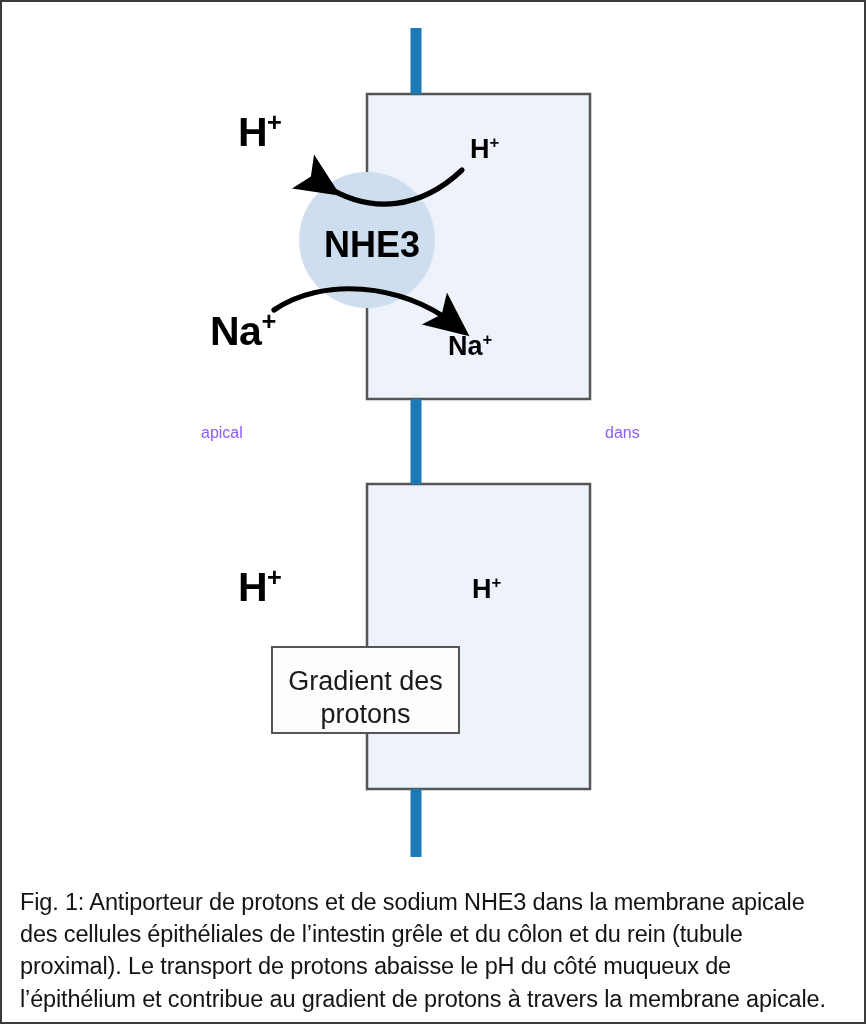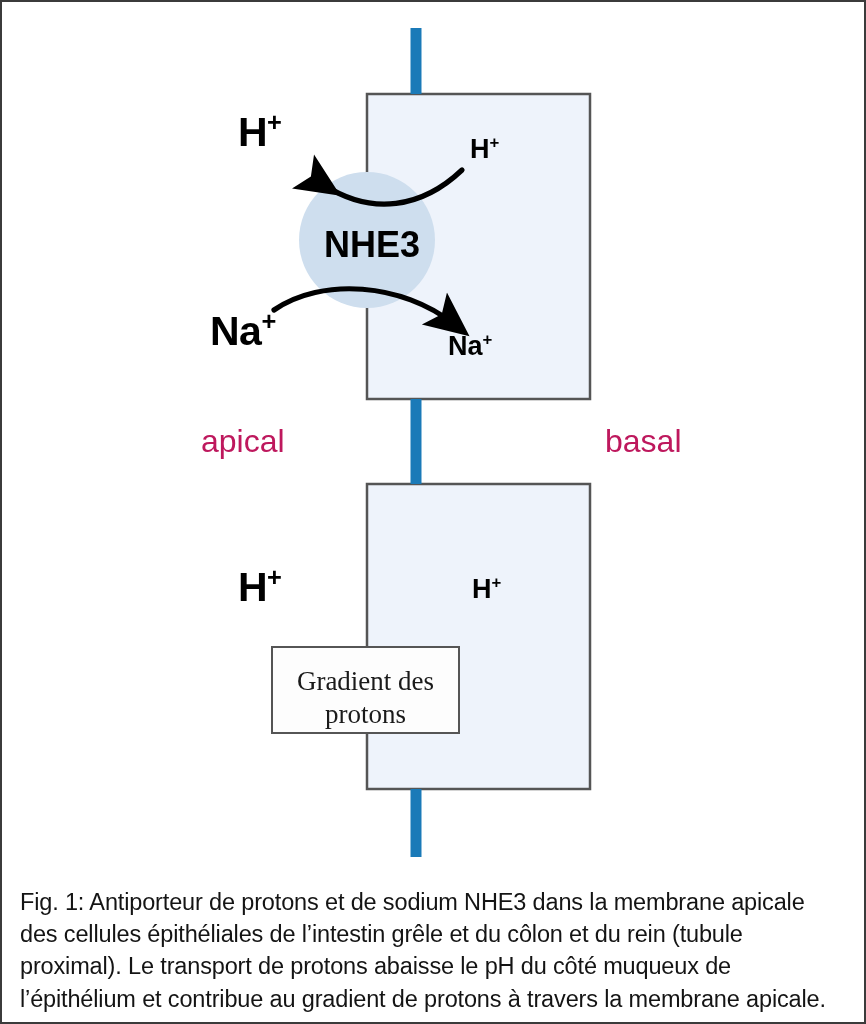--- a/index.html
+++ b/index.html
@@ -46,23 +46,23 @@
   .lbl-inner {
     font-size: 27px;
     font-weight: bold;
   }
   .sup {
     font-size: 0.62em;
     vertical-align: super;
     font-weight: bold;
   }
   .lbl-side {
-    font-size: 32px;
+    font-size: 16px;
     font-weight: normal;
-    color: #be185d;
+    color: #8b5cf6;
     text-align: center;
   }
   .lbl-nhe3 {
     font-size: 36px;
     font-weight: bold;
     color: #000000;
   }
   .lbl-gradient {
     font-size: 27px;
     font-weight: normal;
@@ -133,31 +133,31 @@
     </div>
 
     <div class="lbl lbl-inner" style="left:446px; top:330px;">
       <span>Na</span><span class="sup">+</span>
     </div>
 
     <div class="lbl lbl-nhe3" style="left:322px; top:225px;">NHE3</div>
 
     <div class="lbl lbl-side" style="left:199px; top:423px;">apical</div>
 
-    <div class="lbl lbl-side" style="left:603px; top:423px;">basal</div>
+    <div class="lbl lbl-side" style="left:603px; top:423px;">dans</div>
 
     <div class="lbl lbl-outer" style="left:236px; top:563px;">
       <span>H</span><span class="sup">+</span>
     </div>
 
     <div class="lbl lbl-inner" style="left:470px; top:573px;">
       <span>H</span><span class="sup">+</span>
     </div>
 
-    <div class="lbl lbl-gradient" style="left:270px; top:663px; width:187px;font-family:Liberation Serif, serif;">
+    <div class="lbl lbl-gradient" style="left:270px; top:663px; width:187px;">
       <div>Gradient des</div>
       <div>protons</div>
     </div>
 
   </div>
 
   <div id="caption">
     <span class="fig-no">Fig. 1:</span>
     <span>Antiporteur de protons et de sodium NHE3 dans la membrane apicale des cellules épithéliales de l’intestin grêle et du côlon et du rein (tubule proximal). Le transport de protons abaisse le pH du côté muqueux de l’épithélium et contribue au gradient de protons à travers la membrane apicale.</span>
   </div>

